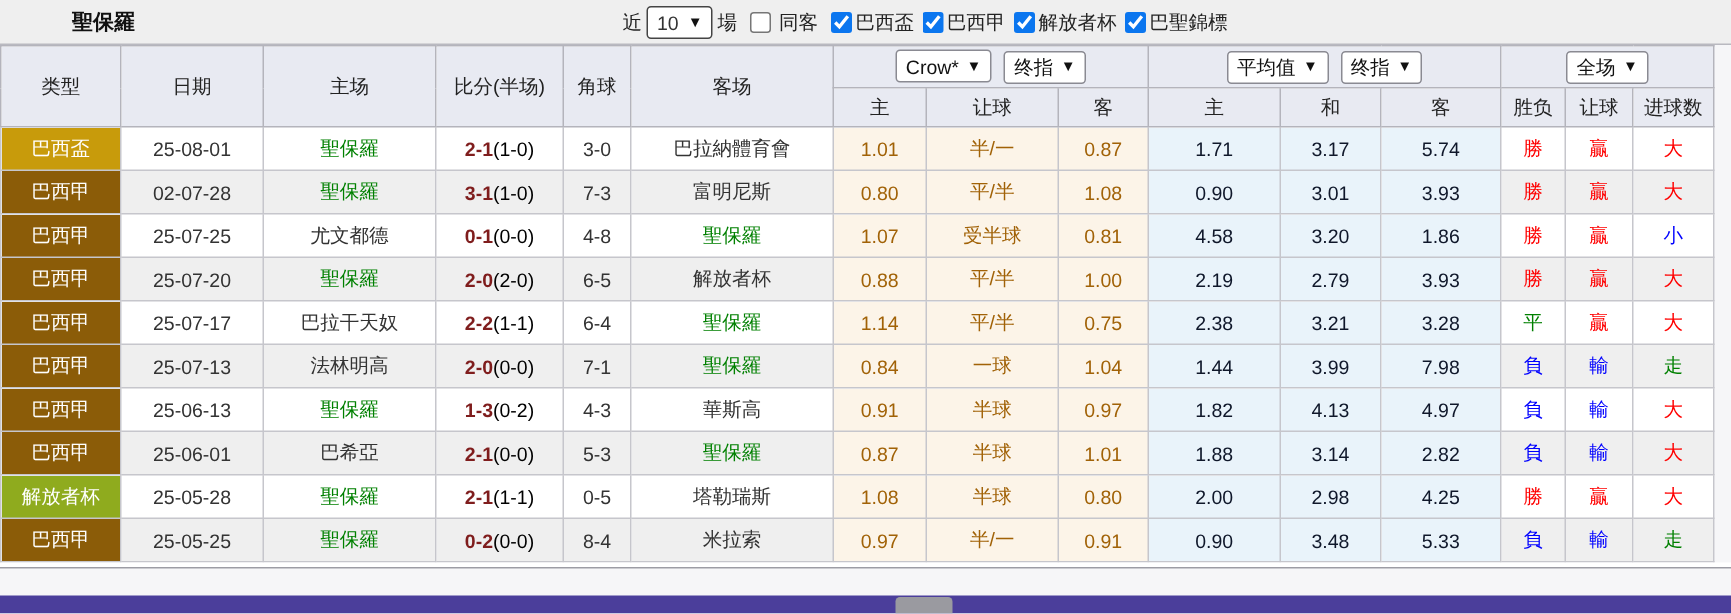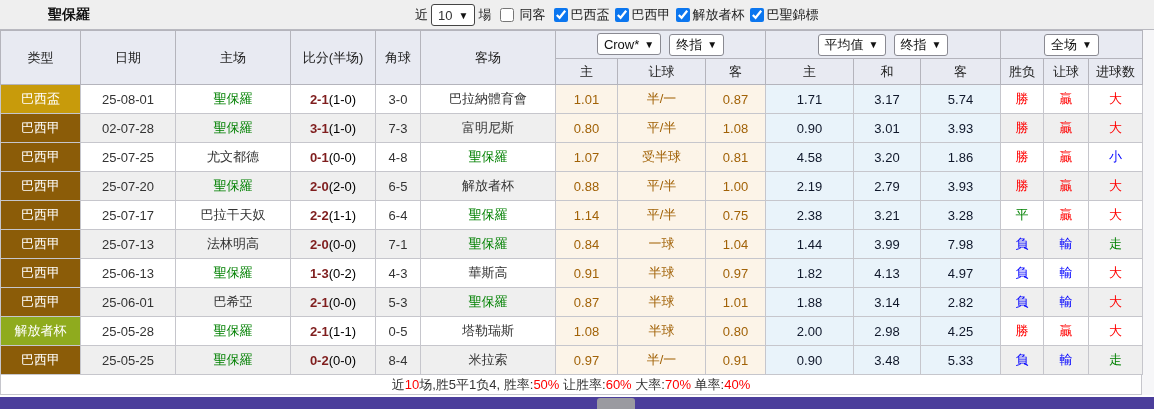--- a/index.html
+++ b/index.html
@@ -305,21 +305,20 @@
           <td class="cool">0.90</td>
           <td class="cool">3.48</td>
           <td class="cool">5.33</td>
           <td class="c-res" style="color: rgb(0, 0, 255);">負</td>
           <td class="c-res" style="color: rgb(0, 0, 255);">輸</td>
           <td class="c-res" style="color: rgb(0, 128, 0);">走</td>
         </tr>
       </tbody>
   </table>
 
-  <div class="summary"><span>近</span><span class="red">10</span><span>场,胜5平1负4, 胜率:</span><span class="red">50%</span><span> 让胜率:</span><span class="red">60%</span><span> 大率:</span><span class="red">70%</span><span> 单率:</span><span class="red">40%</span></div>
 
   <div class="gapline"></div>
 
   <div class="bottombar" style="background: rgb(75, 62, 155);">
     <div class="notch"></div>
   </div>
 
 </div>
 
 </body></html>

